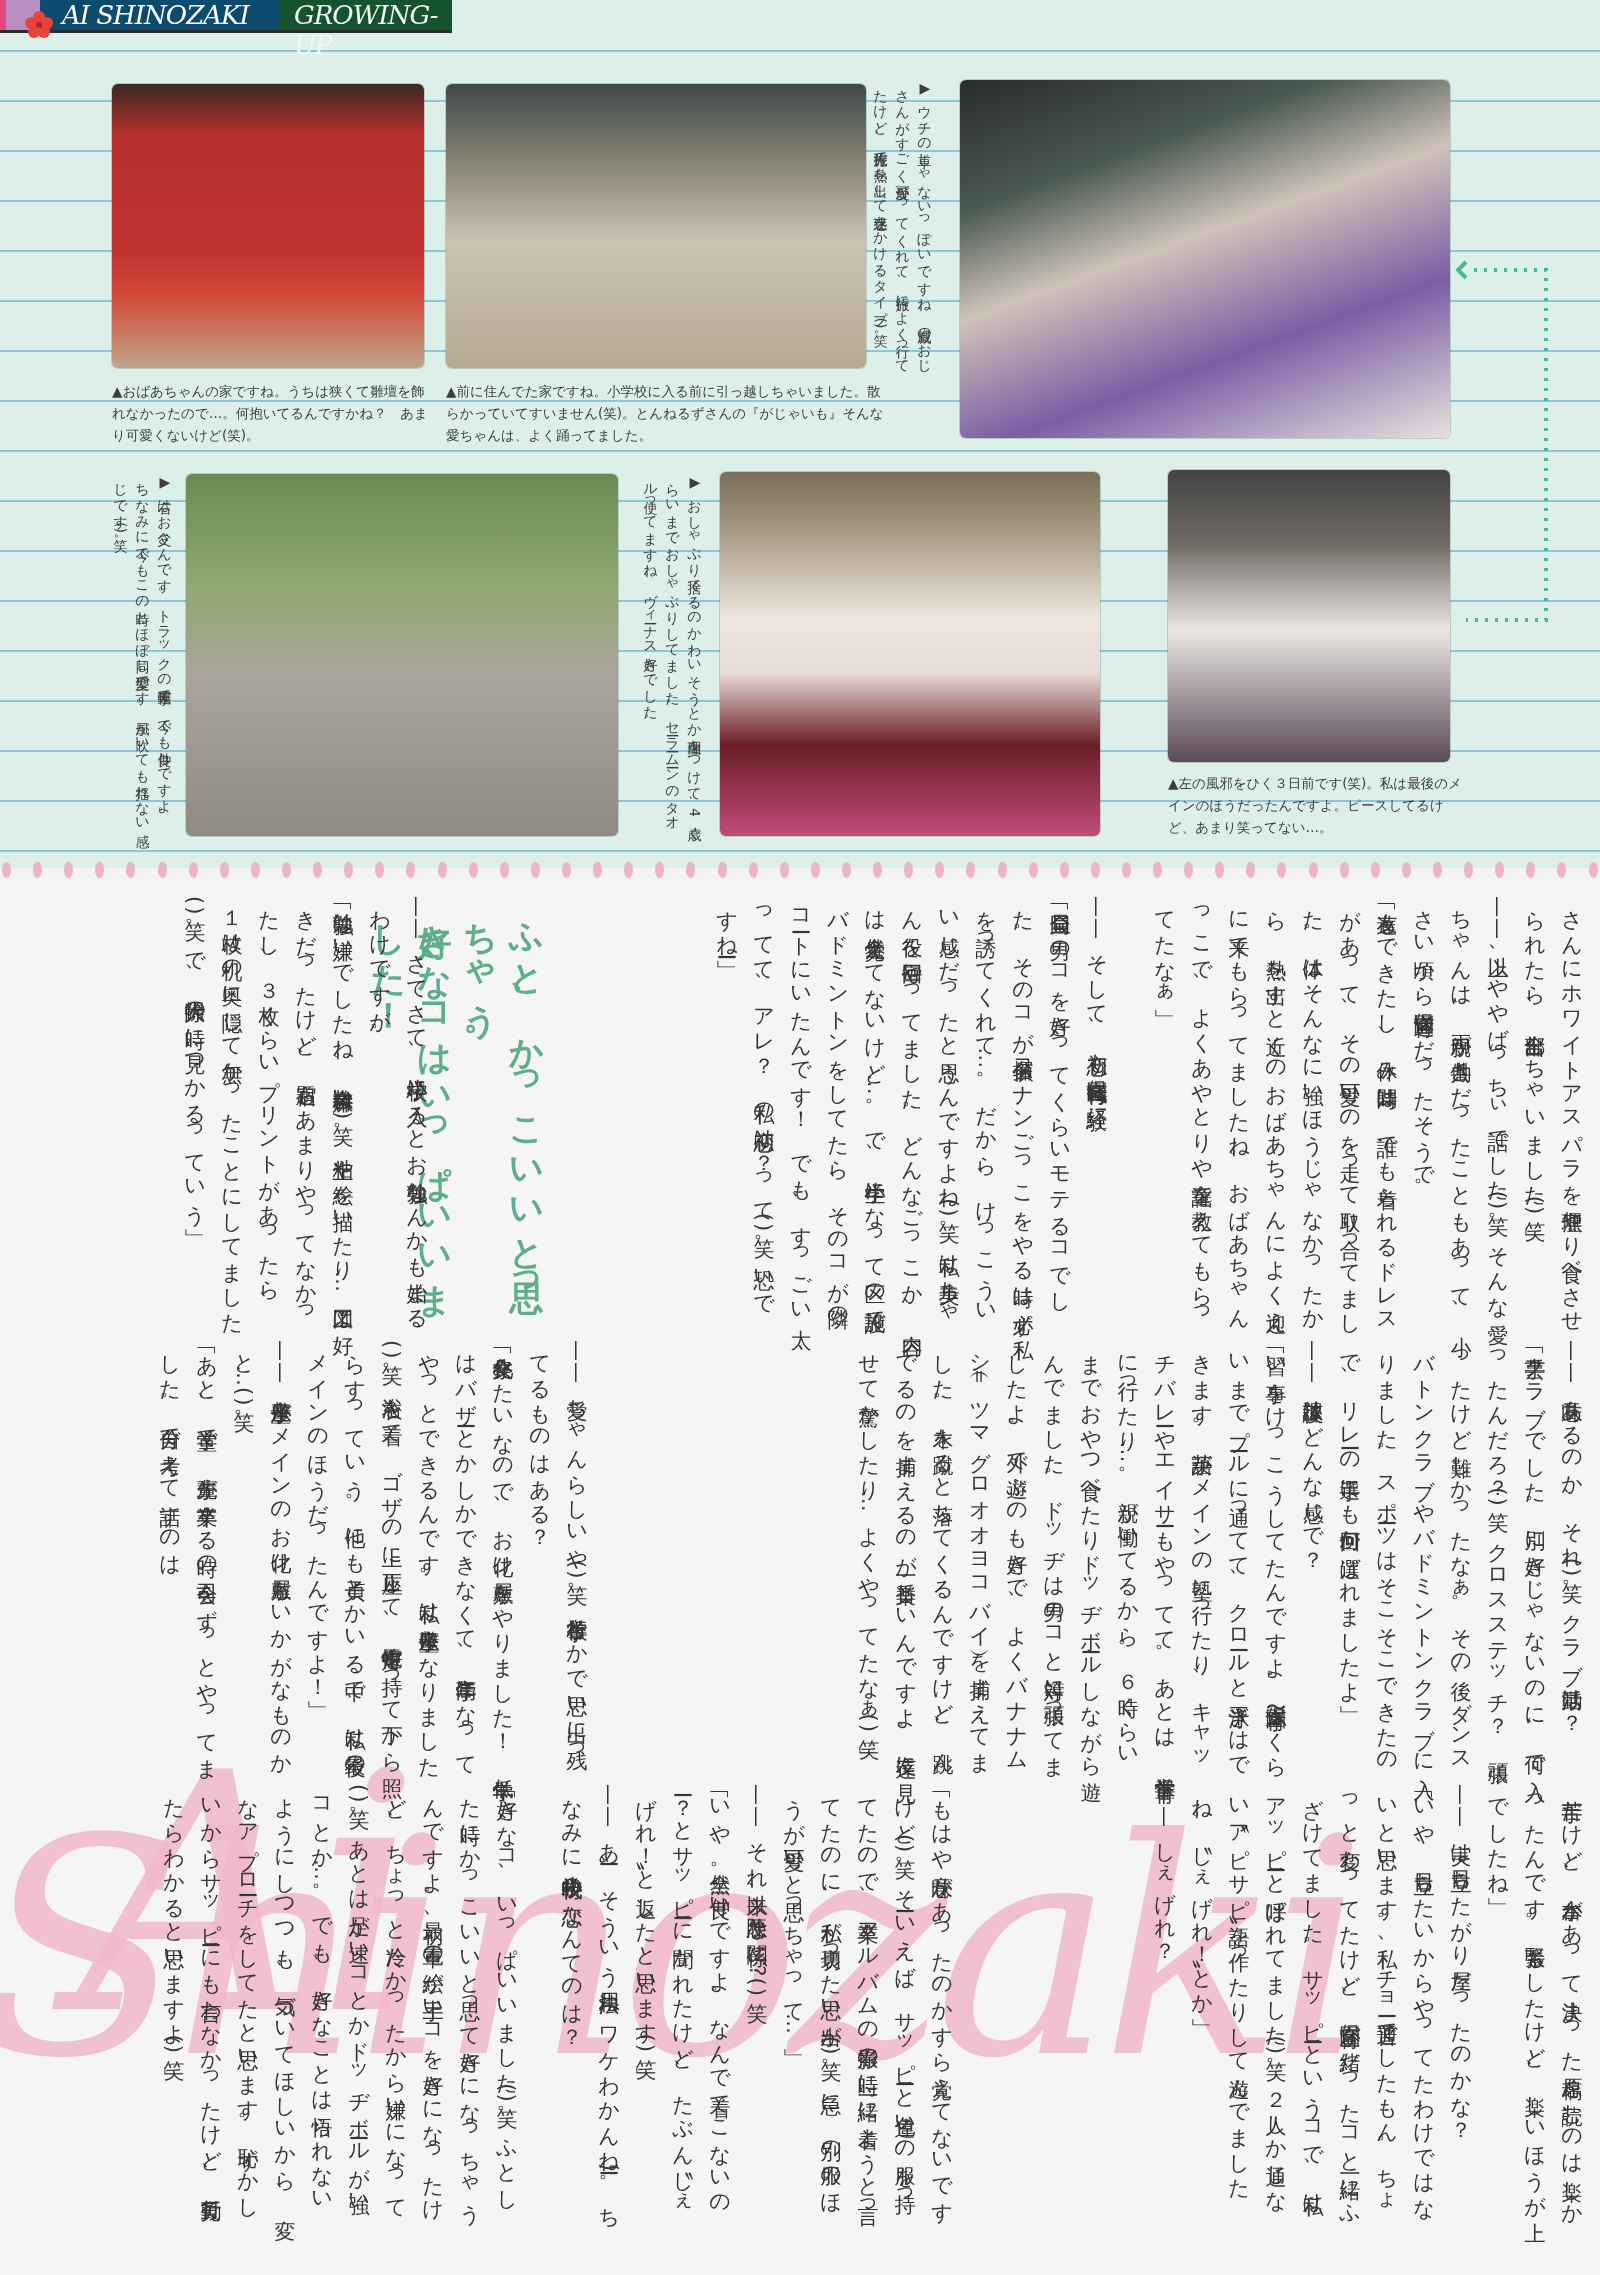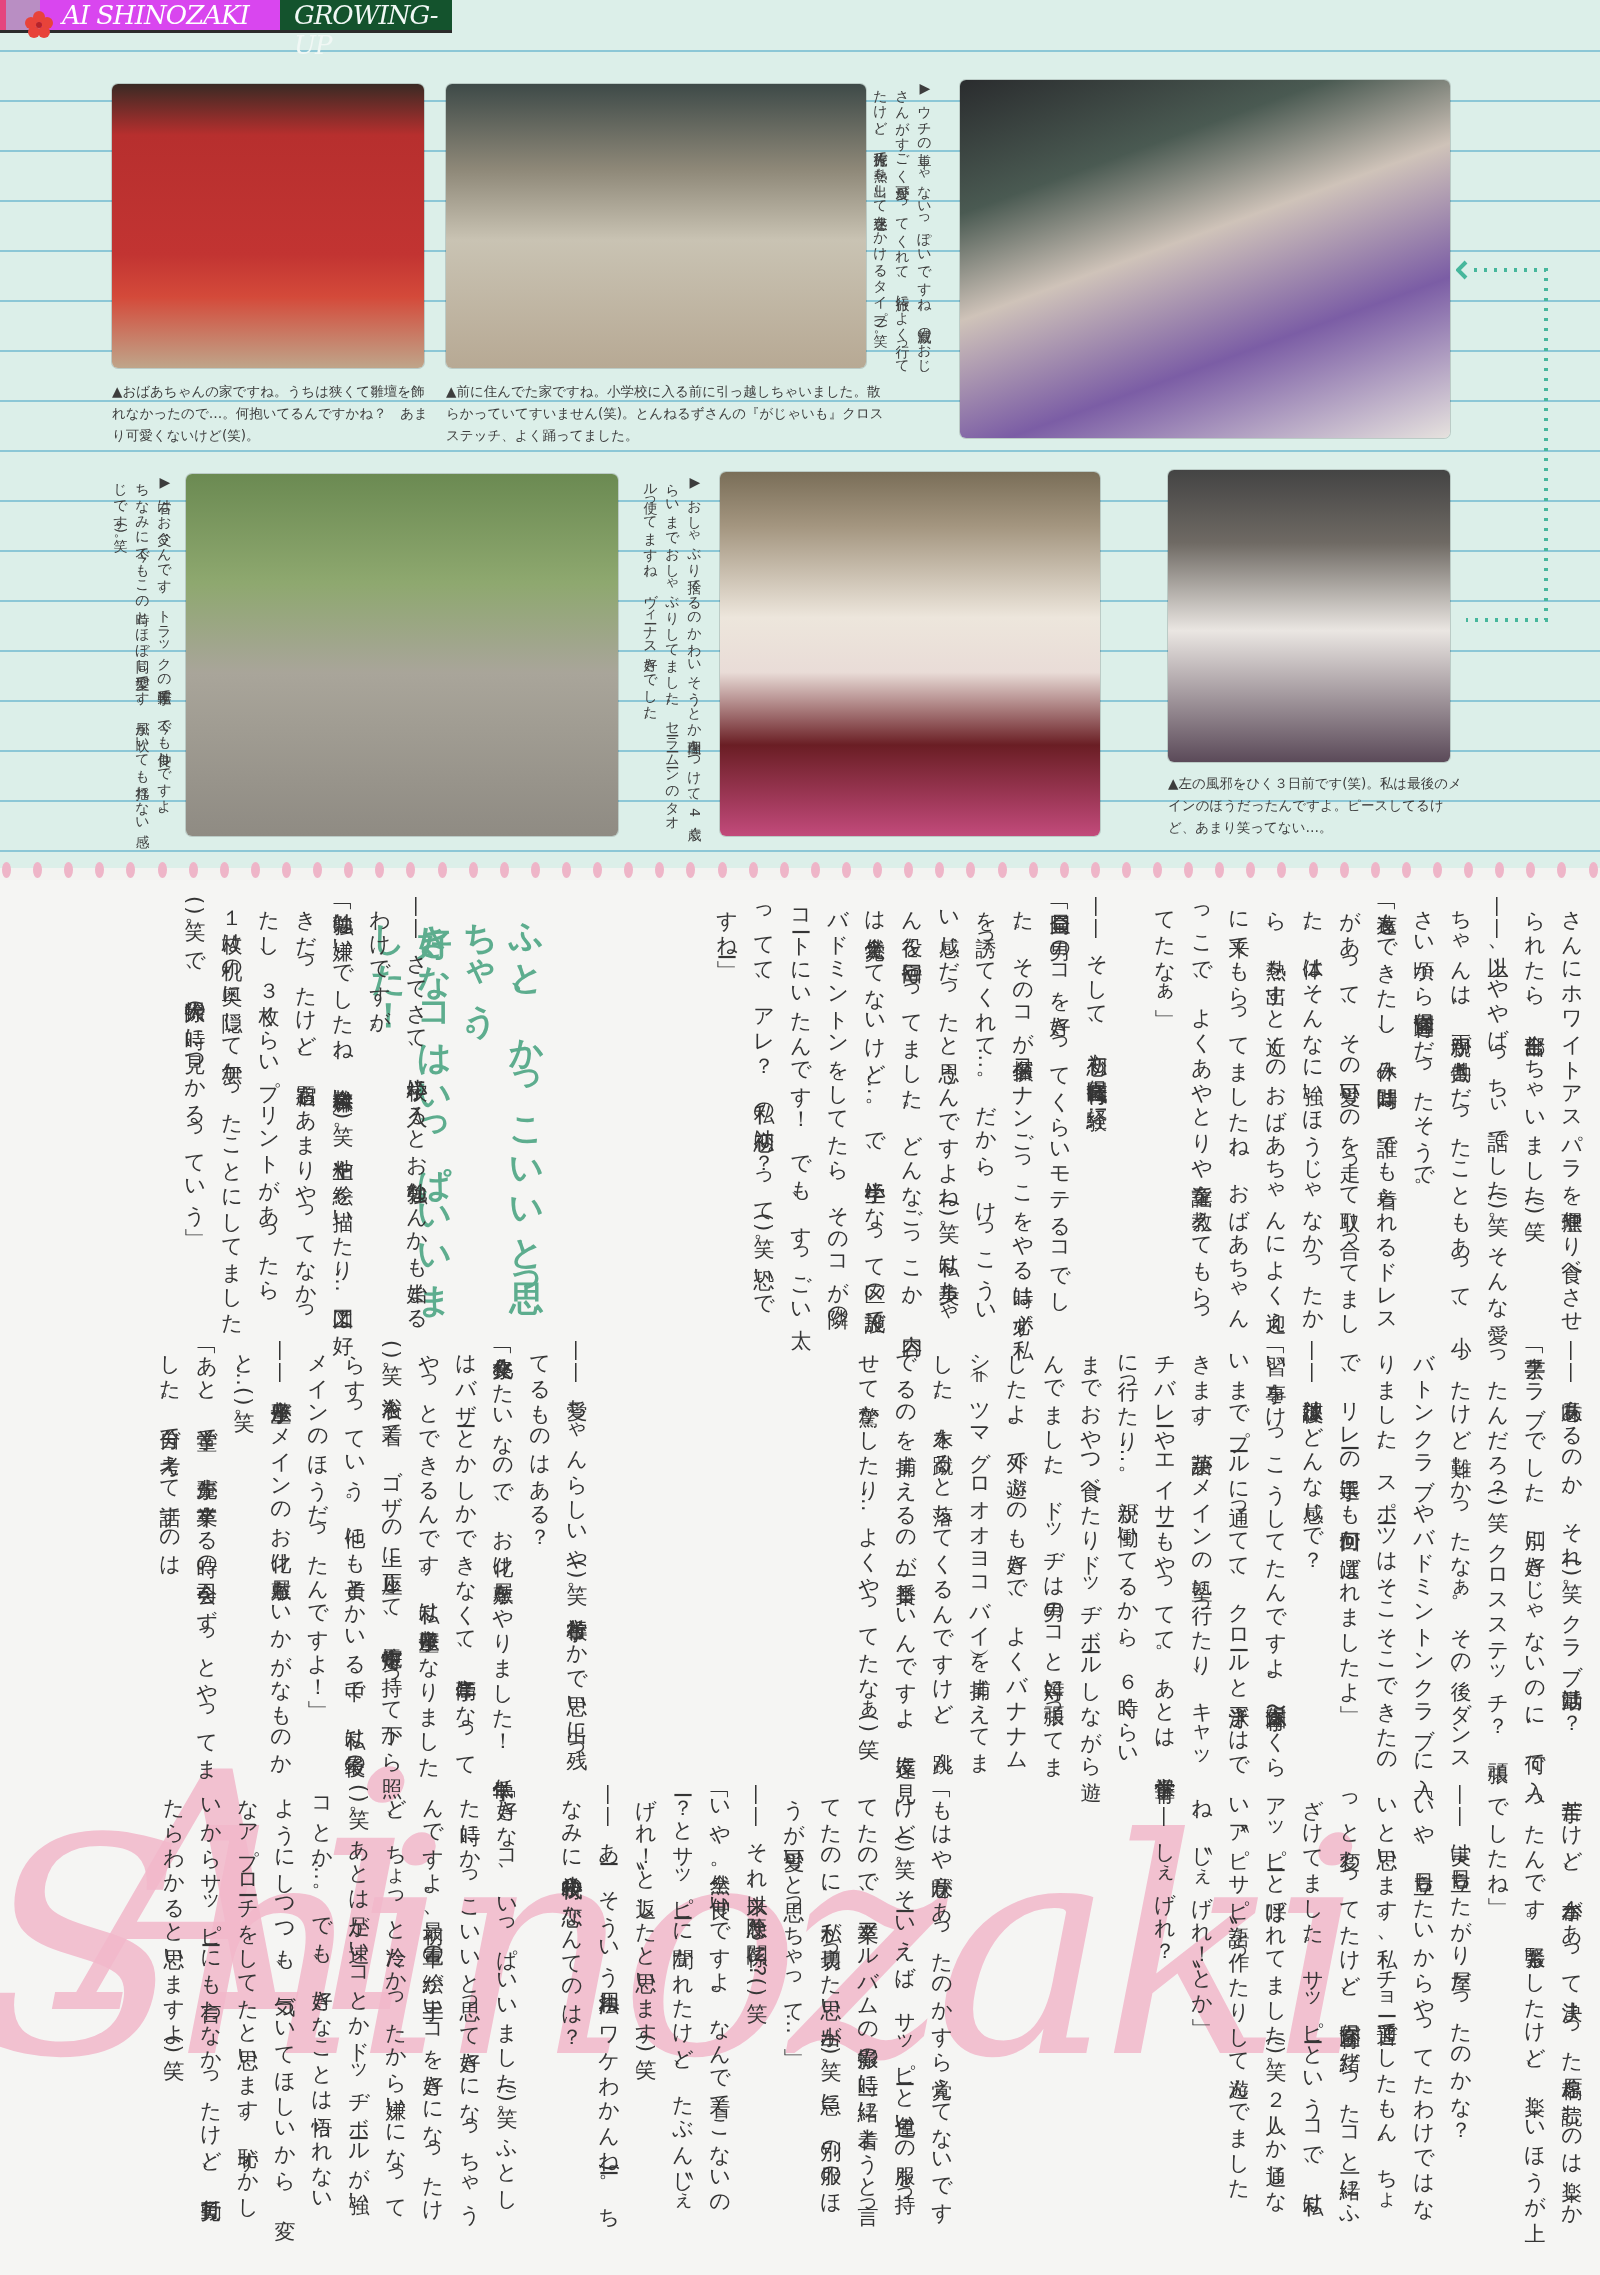--- a/index.html
+++ b/index.html
@@ -14,21 +14,21 @@
   .top-area {
     position: absolute; left: 0; top: 0; width: 1600px; height: 868px;
     background-color: #dcefe9;
     background-image: repeating-linear-gradient(to bottom,
       transparent 0px, transparent 48px, #8cc7d6 48px, #8cc7d6 50px);
     background-position: 0 2px;
   }
   .header-bar { position: absolute; left: 0; top: 0; height: 30px; display: flex; }
   .hb-pink { width: 6px; background: #e4467e; }
   .hb-lilac { width: 34px; background: #b98ec3; }
-  .hb-orange { width: 240px; background: #d946ef; color: #fff; font-family: "DejaVu Serif", serif; font-style: italic; font-size: 26px; line-height: 30px; padding-left: 22px; letter-spacing: -1px; }
+  .hb-orange { width: 240px; background: #0c4a6e; color: #fff; font-family: "DejaVu Serif", serif; font-style: italic; font-size: 26px; line-height: 30px; padding-left: 22px; letter-spacing: -1px; }
   .hb-teal { width: 172px; background: #14532d; color: #f1f8f5; font-family: "DejaVu Serif", serif; font-style: italic; font-size: 26px; line-height: 30px; padding-left: 14px; letter-spacing: -1px; }
   .header-underline { position: absolute; left: 0; top: 30px; width: 452px; height: 3px; background: #2b2b2b; }
   .flower { position: absolute; left: 24px; top: 10px; width: 30px; height: 30px; }
 
   .photo {
     position: absolute; border-radius: 6px; overflow: hidden;
     box-shadow: 0 0 0 1px rgba(0,0,0,0.15);
   }
   .photo .ph-inner { width: 100%; height: 100%; }
   .p1 { left: 112px; top: 84px; width: 312px; height: 284px; }
@@ -116,21 +116,21 @@
     <div class="ph-inner"></div>
   </div>
 <div class="photo p5">
     <div class="ph-inner"></div>
   </div>
 <div class="photo p6">
     <div class="ph-inner"></div>
   </div>
 
 <div class="caption-h" style="left:112px; top:380px; width:318px;">▲おばあちゃんの家ですね。うちは狭くて雛壇を飾れなかったので…。何抱いてるんですかね？　あまり可愛くないけど(笑)。</div>
-<div class="caption-h" style="left:446px; top:380px; width:440px;">▲前に住んでた家ですね。小学校に入る前に引っ越しちゃいました。散らかっていてすいません(笑)。とんねるずさんの『がじゃいも』クロスステッチ、よく踊ってました。</div>
+<div class="caption-h" style="left:446px; top:380px; width:440px;">▲前に住んでた家ですね。小学校に入る前に引っ越しちゃいました。散らかっていてすいません(笑)。とんねるずさんの『がじゃいも』そんな愛ちゃんは、よく踊ってました。</div>
 <div class="caption-v" style="left:870px; top:80px; height:290px;">▶ウチの車じゃないっぽいですね。親戚のおじさんがすごく可愛がってくれて、旅行によく行ってたけど、旅行先で熱を出して迷惑をかけるタイプ(笑)。</div>
 <div class="caption-v" style="left:110px; top:474px; height:360px;">▶右はお父さんです。トラックの運転手で、今でも仲良しですよ。ちなみに今でもこの時とほぼ同じ髪型です。風が吹いても揺れない感じです(笑)。</div>
 <div class="caption-v" style="left:640px; top:474px; height:360px;">▶おしゃぶり捨てるのかわいそうとか理由をつけて、4歳くらいまでおしゃぶりしてました。セーラームーンのタオル使ってますね。ヴィーナス好きでした。</div>
 <div class="caption-h" style="left:1168px; top:772px; width:300px;">▲左の風邪をひく３日前です(笑)。私は最後のメインのほうだったんですよ。ピースしてるけど、あまり笑ってない…。</div>
 
 <svg class="dotted-arrow" viewBox="0 0 96 370">
   <path d="M10 6 L2 14 L10 22" stroke="#47b79c" stroke-width="4" fill="none"></path>
   <path d="M18 14 H90 V364 H10" stroke="#47b79c" stroke-width="4" stroke-dasharray="3 7" fill="none"></path>
 </svg>
 

